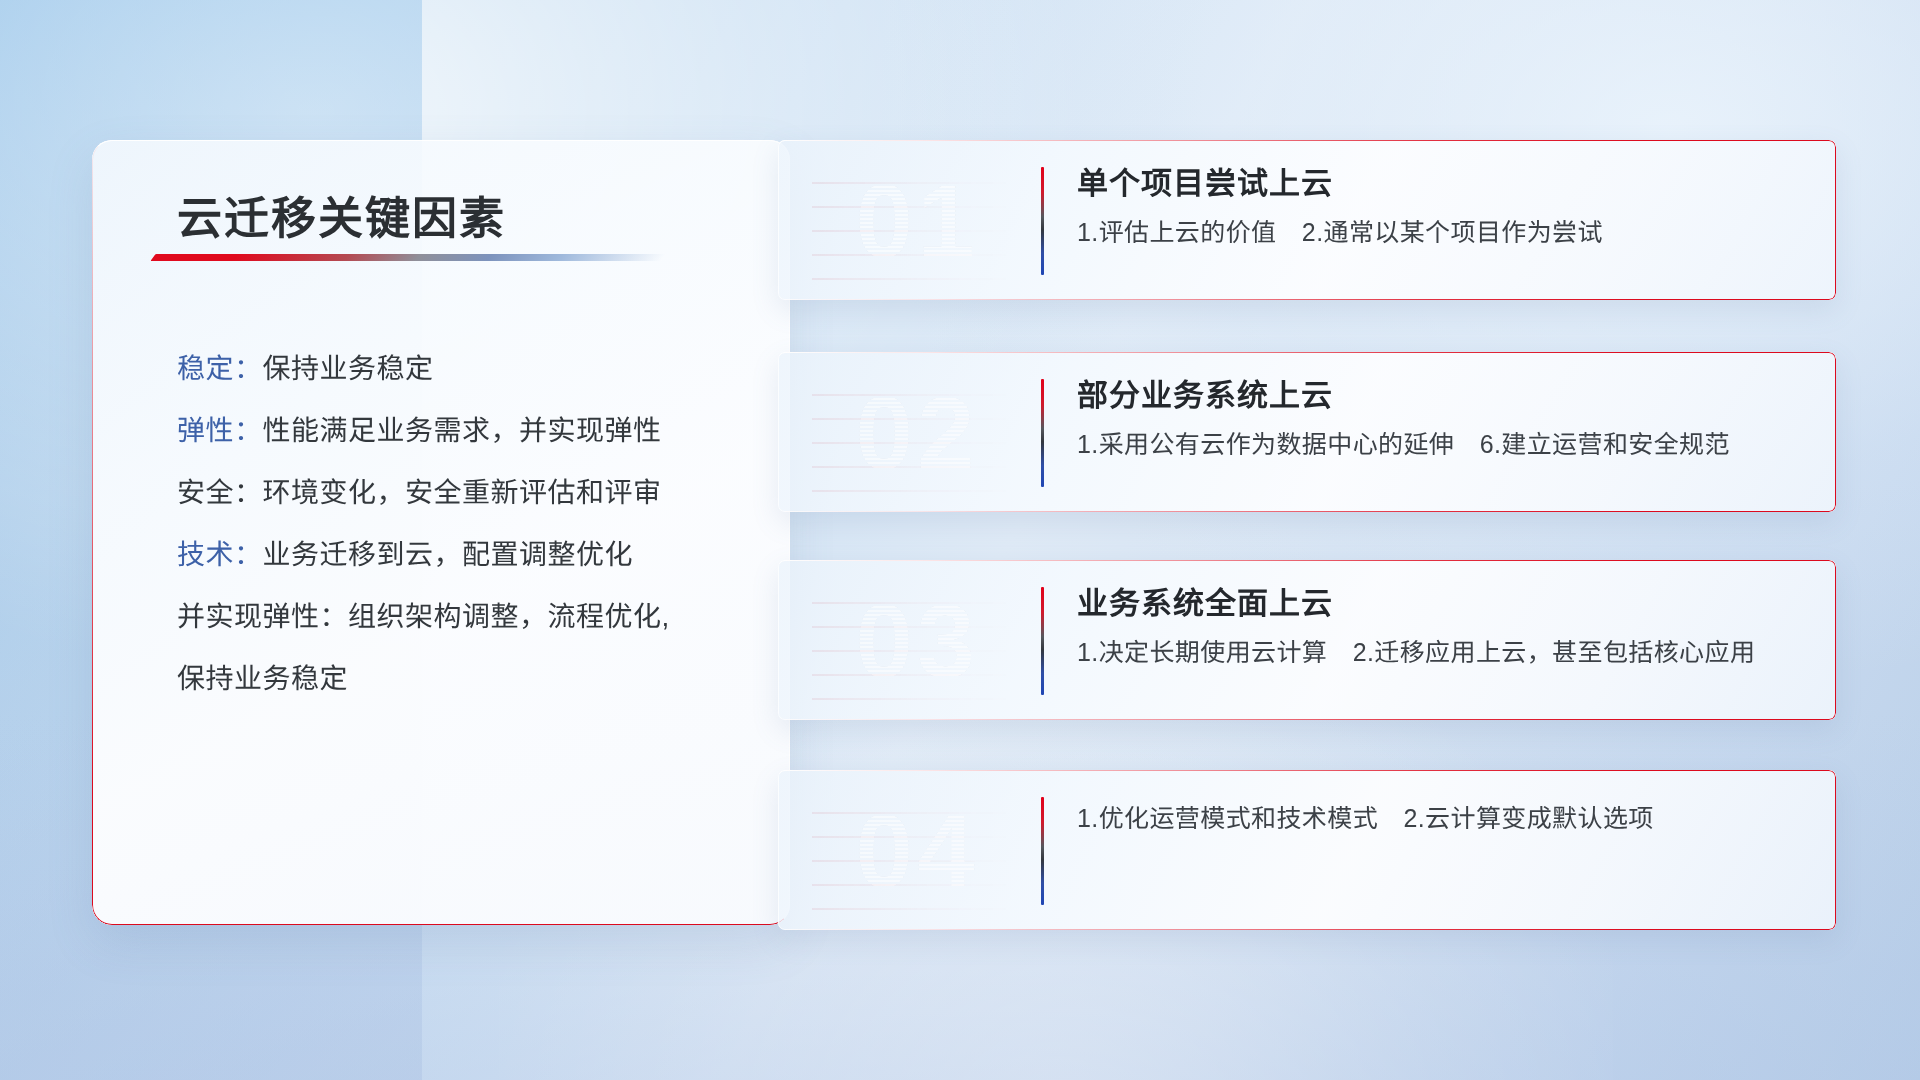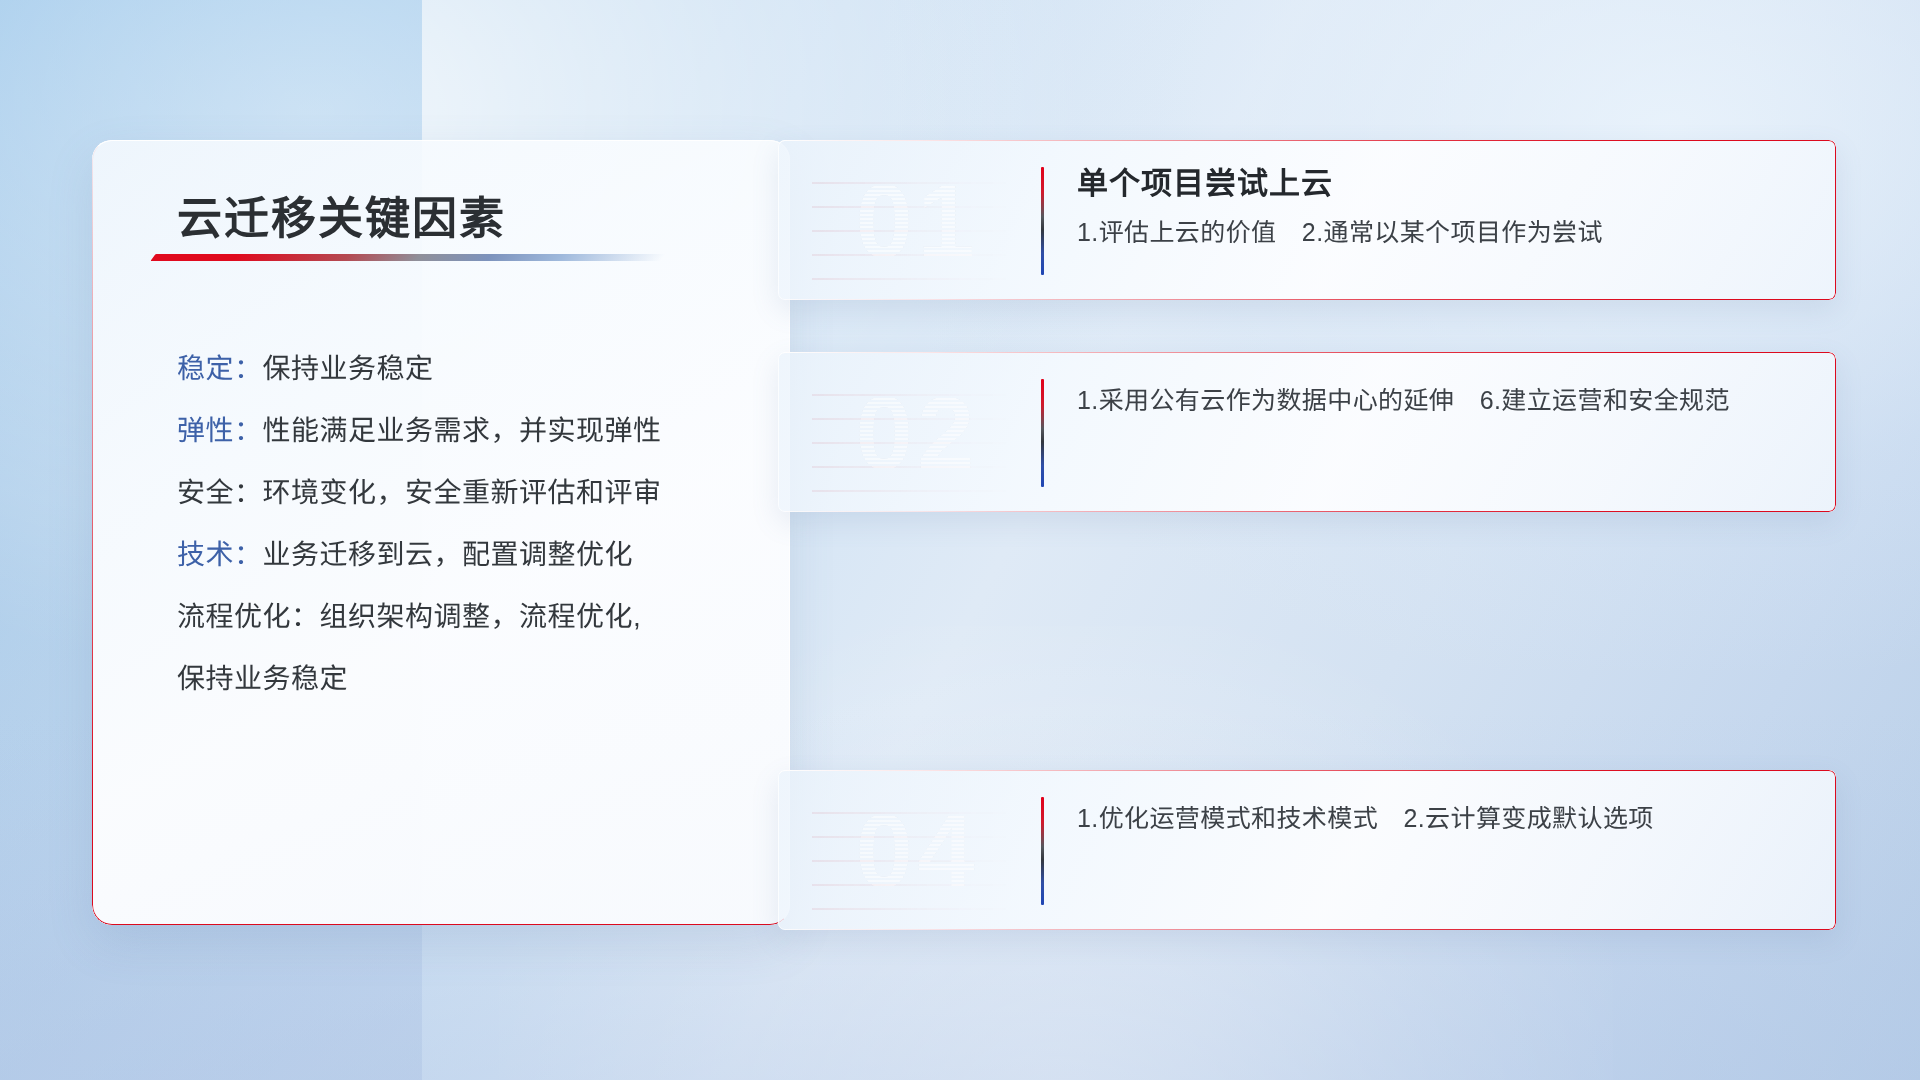--- a/index.html
+++ b/index.html
@@ -201,21 +201,21 @@
       </div>
       <div class="factor-row">
         <span class="factor-label plain">安全：</span>
         <span class="factor-text">环境变化，安全重新评估和评审</span>
       </div>
       <div class="factor-row">
         <span class="factor-label accent">技术：</span>
         <span class="factor-text">业务迁移到云，配置调整优化</span>
       </div>
       <div class="factor-row">
-        <span class="factor-label plain">流程优化：</span>
+        <span class="factor-label plain">并实现弹性：</span>
         <span class="factor-text">组织架构调整，流程优化,</span>
       </div>
       <div class="factor-row cont">
         <span class="factor-text">保持业务稳定</span>
       </div>
     </div>
   </section>
 
   <section class="step-card" id="card-1">
     <div class="card-hairline"></div>
@@ -227,24 +227,35 @@
       <div class="card-desc">1.评估上云的价值　2.通常以某个项目作为尝试</div>
     </div>
   </section>
 
   <section class="step-card" id="card-2">
     <div class="card-hairline"></div>
     <div class="card-edge"></div>
     <div class="card-number">02</div>
     <div class="card-divider"></div>
     <div class="card-body">
+      <div class="card-title">部分业务系统上云</div>
       <div class="card-desc">1.采用公有云作为数据中心的延伸　6.建立运营和安全规范</div>
     </div>
   </section>
 
+  <section class="step-card" id="card-3">
+    <div class="card-hairline"></div>
+    <div class="card-edge"></div>
+    <div class="card-number">03</div>
+    <div class="card-divider"></div>
+    <div class="card-body">
+      <div class="card-title">业务系统全面上云</div>
+      <div class="card-desc">1.决定长期使用云计算　2.迁移应用上云，甚至包括核心应用</div>
+    </div>
+  </section>
 
   <section class="step-card" id="card-4">
     <div class="card-hairline"></div>
     <div class="card-edge"></div>
     <div class="card-number">04</div>
     <div class="card-divider"></div>
     <div class="card-body">
       <div class="card-desc">1.优化运营模式和技术模式　2.云计算变成默认选项</div>
     </div>
   </section>

